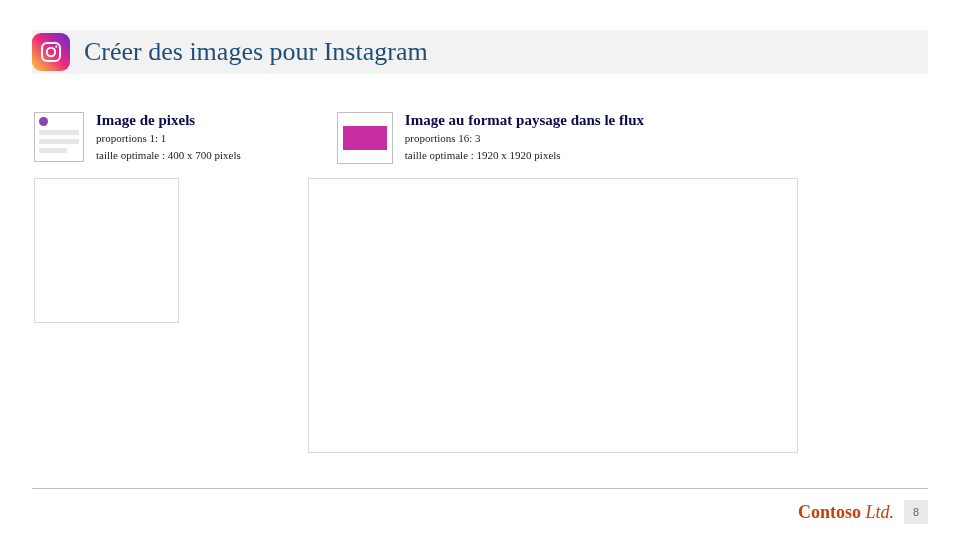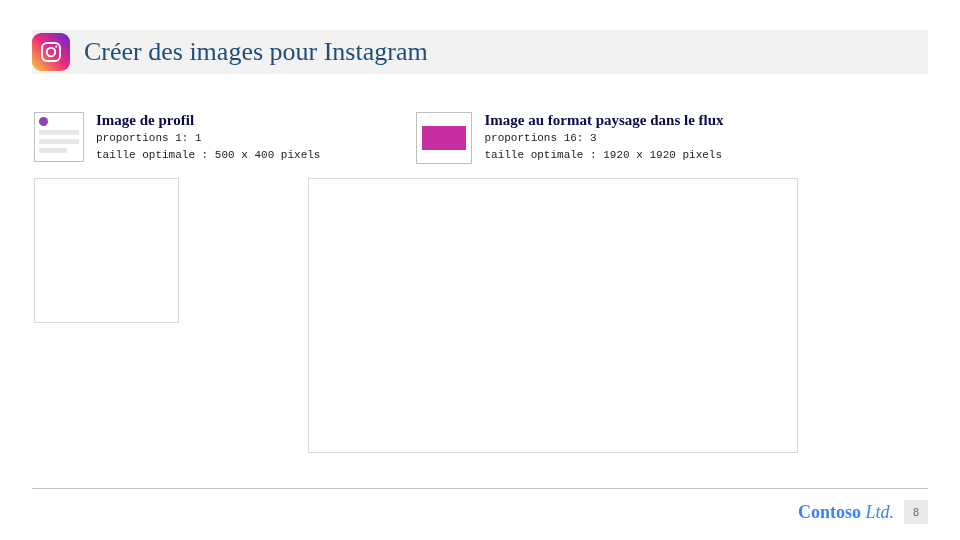--- a/index.html
+++ b/index.html
@@ -12,29 +12,29 @@
   .content { position: absolute; left: 34px; top: 112px; width: 896px; }
   .row { display: flex; align-items: flex-start; }
   .thumb { border: 1px solid #bfbfbf; background: #fff; display:flex; flex-direction:column; }
   .thumb-profile { width: 50px; height: 50px; padding: 4px; }
   .thumb-profile .dot { width: 9px; height: 9px; border-radius:50%; background:#8e44ad; }
   .thumb-profile .line { height:5px; background:#e6e6e6; margin-top:4px; border-radius:1px; }
   .thumb-land { width: 56px; height: 52px; padding:5px; display:flex; align-items:center; justify-content:center; }
   .thumb-land .rect { width:44px; height:24px; background:#c72fa1; }
   .col-text { margin-left: 12px; }
   .item-title { font-family: 'Palatino Linotype', Georgia, serif; font-weight:bold; color:#0b0b4b; font-size:15px; }
-  .item-sub { font-family: Liberation Mono, monospace; font-size:11px; color:#222; line-height:1.35; margin-top:2px; }
+  .item-sub { font-family: Liberation Serif, serif; font-size:11px; color:#222; line-height:1.35; margin-top:2px; }
   .col1 { display:flex; }
   .col2 { display:flex; margin-left: 60px; padding-left: 36px; }
   .placeholder { border:1px solid #d9d9d9; background:#fff; }
   .ph-square { position:absolute; left:34px; top:178px; width:145px; height:145px; }
   .ph-land  { position:absolute; left:308px; top:178px; width:490px; height:275px; }
   .footer-line { position:absolute; left:32px; top:488px; width:896px; height:0; border-top:1px solid #bfbfbf; }
   .footer { position:absolute; right:32px; bottom:16px; display:flex; align-items:center; }
-  .brand { font-family: Georgia, serif; font-size:18px; color:#3b82f6; }
+  .brand { font-family: Georgia, serif; font-size:18px; color:#c2410c; }
   .brand .ltd { font-style: italic; font-weight: normal; }
   .brand .con { font-weight: bold; }
   .pagenum { width:24px; height:24px; background:#eaeaea; color:#666; font-family: Arial, sans-serif; font-size:11px; display:flex; align-items:center; justify-content:center; margin-left:10px; }
 </style>
 </head>
 <body>
 
 <div class="slide">
 
   <div class="header-bar">
@@ -51,23 +51,23 @@
   <div class="content">
     <div class="row">
       <div class="col1">
         <div class="thumb thumb-profile">
           <div class="dot"></div>
           <div class="line"></div>
           <div class="line"></div>
           <div class="line" style="width:70%"></div>
         </div>
         <div class="col-text">
-          <div class="item-title">Image de profil</div>
+          <div class="item-title">Image de pixels</div>
           <div class="item-sub">proportions 1: 1</div>
-          <div class="item-sub">taille optimale : 500 x 400 pixels</div>
+          <div class="item-sub">taille optimale : 400 x 700 pixels</div>
         </div>
       </div>
 
       <div class="col2">
         <div class="thumb thumb-land">
           <div class="rect"></div>
         </div>
         <div class="col-text">
           <div class="item-title">Image au format paysage dans le flux</div>
           <div class="item-sub">proportions 16: 3</div>

